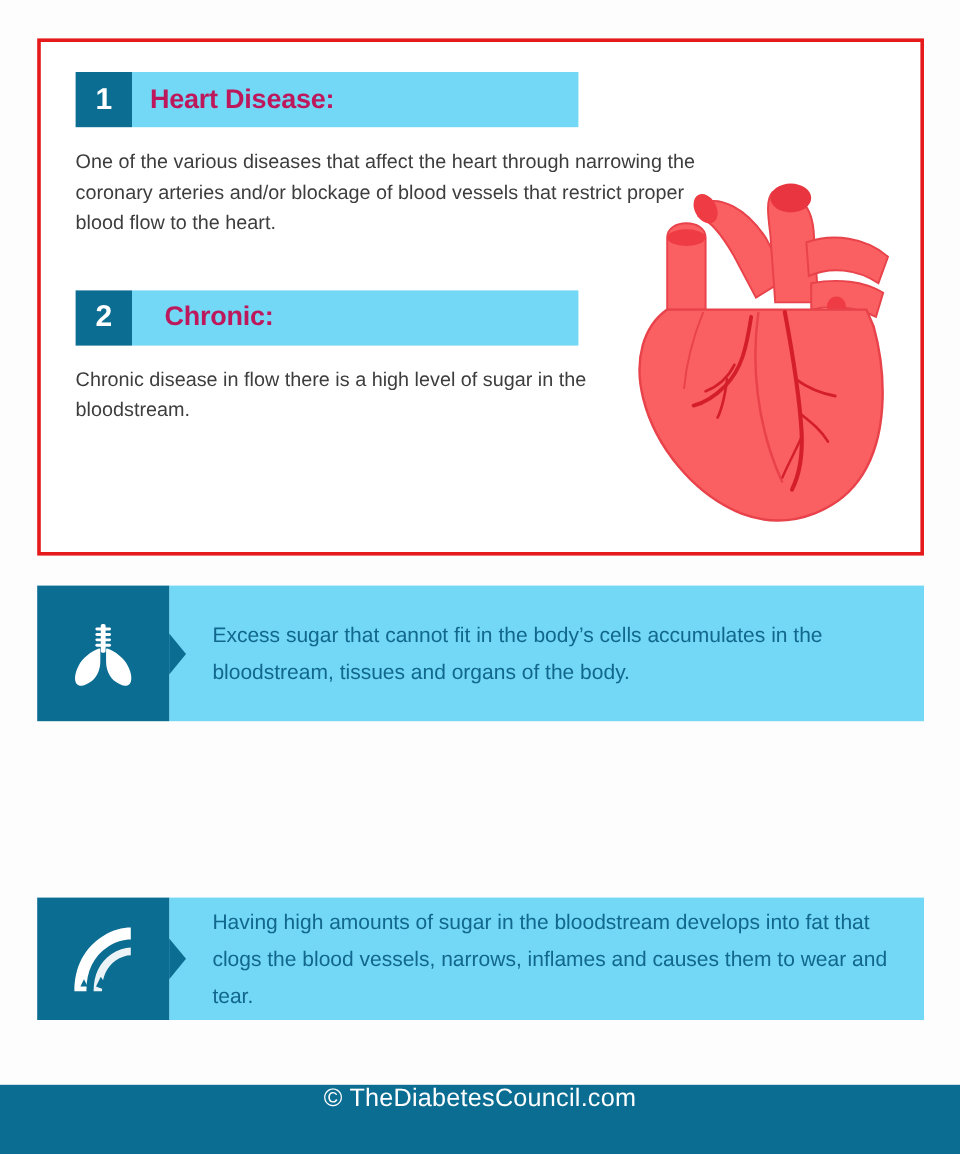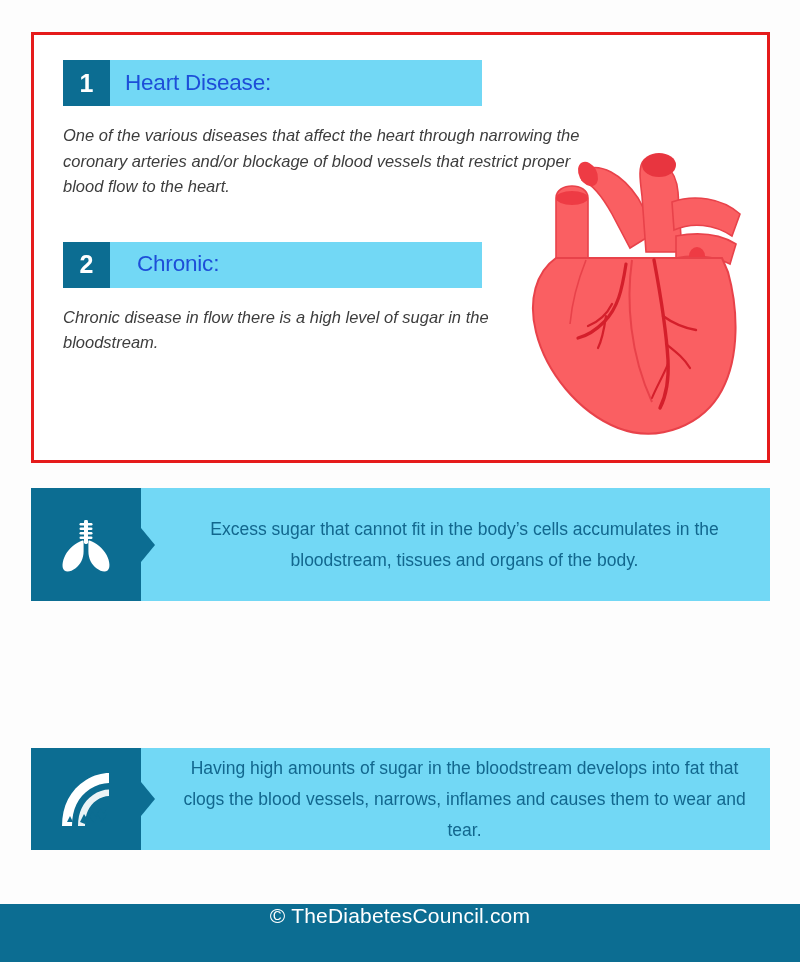--- a/index.html
+++ b/index.html
@@ -65,35 +65,34 @@
     background: #72d8f5;
     height: 46px;
     flex: 0 0 372px;
     display: flex;
     align-items: center;
     box-sizing: border-box;
     padding-left: 15px;
   }
   .head-bar.two { flex: 0 0 372px; padding-left: 27px; }
   .head-title {
-    color: #1d4ed8;
+    color: #be185d;
     font-size: 22.5px;
-    font-weight: normal;
+    font-weight: bold;
     letter-spacing: -0.2px;
     line-height: 1;
   }
 
   .def-body {
     color: #3d3d3d;
     font-size: 16.5px;
     line-height: 25.5px;
     margin-top: 17px;
     width: 520px;
     white-space: pre-line;
-    font-style: italic;
   }
 
   .block-gap { height: 42px; }
 
   
   .heart-wrap {
     position: absolute;
     right: 6px;
     top: 105px;
     width: 235px;
@@ -132,21 +131,21 @@
     display: flex;
     align-items: center;
     box-sizing: border-box;
     padding: 0 18px 0 36px;
     font-size: 17.5px;
     line-height: 31px;
   }
 
   .bar-blue .bar-icon { background: #0c6d92; }
   .bar-blue .arrow { border-left: 14px solid #0c6d92; }
-  .bar-blue .bar-text { background: #72d8f5; color: #12678e; text-align: center; }
+  .bar-blue .bar-text { background: #72d8f5; color: #12678e; }
 
   .bar-red .bar-icon { background: #d8262f; }
   .bar-red .arrow { border-left: 14px solid #d8262f; }
   .bar-red .bar-text { background: #f4474f; color: #ffffff; }
 
   #bar1 { top: 488px; height: 113px; }
   #bar2 { top: 625px; height: 99px; }
   #bar3 { top: 748px; height: 102px; }
 
   .icon-svg { width: 56px; height: 58px; display: block; }

